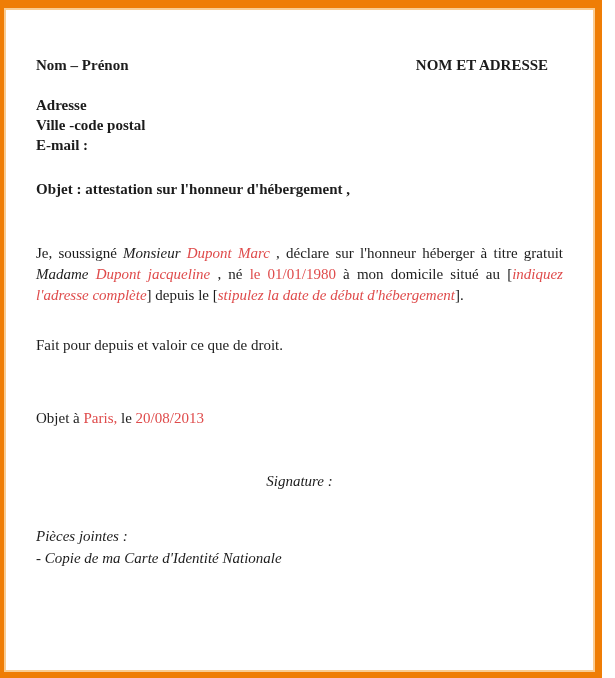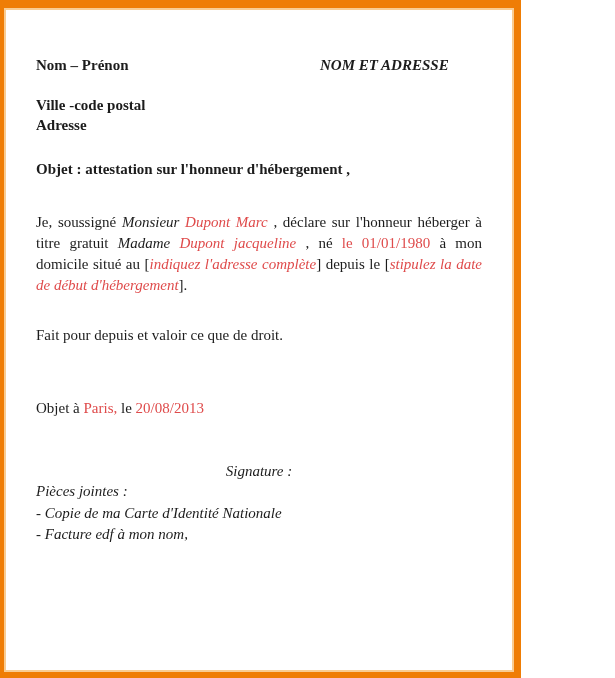--- a/index.html
+++ b/index.html
@@ -9,21 +9,21 @@
     --red:#df4b4b;
   }
   html,body{margin:0;padding:0;}
   body{
     width:615px;height:678px;
     font-family:"Liberation Serif","DejaVu Serif",serif;
     color:var(--ink);
     background:#fff;
   }
   .frame{
-    width:521px;height:678px;
+    width:602px;height:678px;
     box-sizing:border-box;
     background:var(--frame-outer);
     padding:8px 7px 6px 4px;
   }
   .page{
     width:100%;height:100%;
     box-sizing:border-box;
     background:#fff;
     border:2px solid var(--frame-inner);
     padding:0 30px;
@@ -33,65 +33,65 @@
   .bold{font-weight:bold;}
   .italic{font-style:italic;}
 
   .header-row{
     display:flex;
     justify-content:space-between;
     align-items:flex-start;
     margin-top:45px;
   }
   .sender p.first{margin-bottom:20px;}
-  .recipient{width:162px;text-align:left;font-style:italic;}
+  .recipient{width:162px;text-align:center;}
 
   .subject{margin-top:24px;}
   .body-par{
-    margin-top:33px;
+    margin-top:44px;
     line-height:21px;
     text-align:justify;
   }
   .closing{margin-top:29px;}
   .place-date{margin-top:53px;}
   .signature{margin-top:43px;text-align:center;}
-  .attach-title{font-style:italic;}
+  .attach-title{margin-top:35px;font-style:italic;}
   .attach-first{margin-top:2px;line-height:21px;}
   .attach-next{line-height:21px;}
 
   .seg-normal{font-style:normal;color:var(--ink);}
   .seg-italic{font-style:italic;color:var(--ink);}
   .seg-red{font-style:normal;color:var(--red);}
   .seg-italic-red{font-style:italic;color:var(--red);}
 </style>
 </head>
 <body>
 
 <div class="frame">
   <div class="page">
 
     <div class="header-row">
       <div class="sender">
         <p class="bold first">Nom – Prénon</p>
+        <p class="bold">Adresse</p>
         <p class="bold">Ville -code postal</p>
-        <p class="bold">Adresse</p>
+        <p class="bold">E-mail :</p>
       </div>
       <div class="recipient">
         <p class="bold">NOM ET ADRESSE</p>
       </div>
     </div>
 
     <p class="subject bold">Objet : attestation sur l'honneur d'hébergement ,</p>
 
     <p class="body-par"><span class="seg-normal">Je, soussigné </span><span class="seg-italic">Monsieur </span><span class="seg-italic-red">Dupont Marc</span><span class="seg-normal"> , déclare sur l'honneur héberger à titre gratuit </span><span class="seg-italic">Madame </span><span class="seg-italic-red">Dupont jacqueline</span><span class="seg-normal"> , né </span><span class="seg-red">le 01/01/1980</span><span class="seg-normal"> à mon domicile situé au [</span><span class="seg-italic-red">indiquez l'adresse complète</span><span class="seg-normal">] depuis le [</span><span class="seg-italic-red">stipulez la date de début d'hébergement</span><span class="seg-normal">].</span></p>
 
     <p class="closing">Fait pour depuis et valoir ce que de droit.</p>
 
     <p class="place-date"><span class="seg-normal">Objet à </span><span class="seg-red">Paris,</span><span class="seg-normal"> le </span><span class="seg-red">20/08/2013</span></p>
 
     <p class="signature italic">Signature :</p>
 
     <p class="attach-title italic">Pièces jointes :</p>
     <p class="attach-first italic">- Copie de ma Carte d'Identité Nationale</p>
-    <p class="attach-next italic">- Facture edf  à mon nom,</p>
 
   </div>
 </div>
 
 </body></html>

